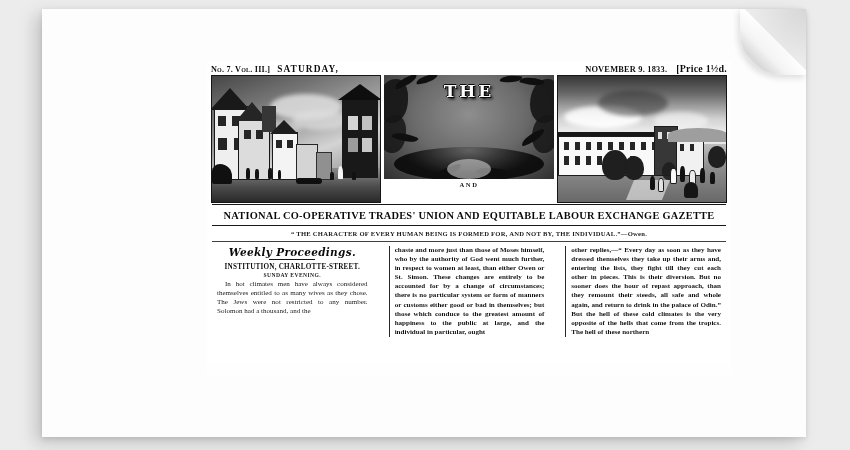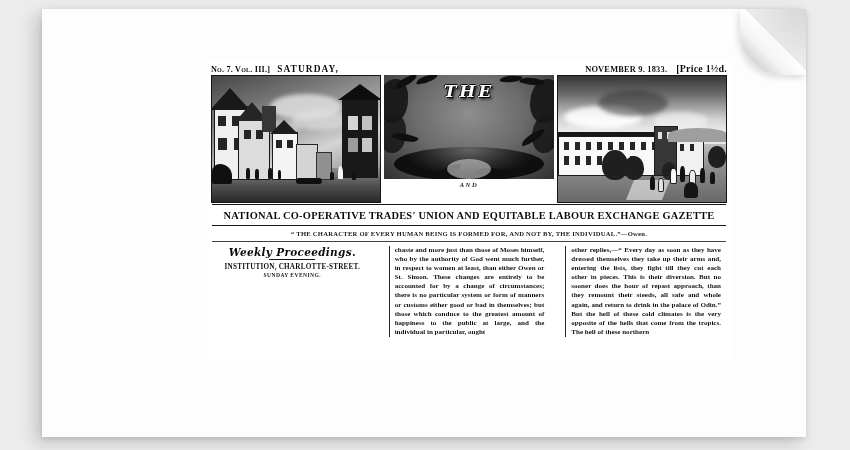--- a/index.html
+++ b/index.html
@@ -44,21 +44,21 @@
     display:flex;align-items:flex-end;justify-content:space-between;
     padding:2px 4px 1px 4px;
     font-weight:bold;color:#131313;letter-spacing:.2px;
   }
   .issue{font-size:8.2px;font-variant:small-caps;white-space:nowrap;}
   .issue .big{font-size:9.4px;letter-spacing:1.1px;margin-left:7px;}
   .dateline{font-size:8.4px;white-space:nowrap;}
   .dateline .price{margin-left:9px;font-size:10px;}
 
   
-  .mast{display:flex;gap:3px;padding:0 4px;height:128px;font-style:italic;}
+  .mast{display:flex;gap:3px;padding:0 4px;height:128px;}
   .cutblock{
     position:relative;overflow:hidden;
     border:1px solid #1b1b1b;
     background:#6e6e6e;
   }
   .cut-left{width:168px;}
   .cut-right{width:168px;}
   .cut-mid{flex:1;border:none;background:transparent;}
 
   
@@ -277,20 +277,21 @@
       <div class="epigraph">“ THE CHARACTER OF EVERY HUMAN BEING IS FORMED FOR, AND NOT BY, THE INDIVIDUAL.”—Owen.</div>
       <div class="rule thin"></div>
 
       <div class="cols">
 
         <div class="col">
           <div class="colhead">Weekly Proceedings.</div>
           <div class="headrule"></div>
           <div class="subhead">INSTITUTION, CHARLOTTE-STREET.</div>
           <div class="subhead2">SUNDAY EVENING.</div>
+          <p class="body">In hot climates men have always considered themselves entitled to as many wives as they chose. The Jews were not restricted to any number. Solomon had a thousand, and the</p>
         </div>
 
         <div class="col">
           <p class="body noindent">chaste and more just than those of Moses himself, who by the authority of God went much further, in respect to women at least, than either Owen or St. Simon. These changes are entirely to be accounted for by a change of circumstances; there is no particular system or form of manners or customs either good or bad in themselves; but those which conduce to the greatest amount of happiness to the public at large, and the individual in particular, ought</p>
         </div>
 
         <div class="col">
           <p class="body noindent">other replies,—“ Every day as soon as they have dressed themselves they take up their arms and, entering the lists, they fight till they cut each other in pieces. This is their diversion. But no sooner does the hour of repast approach, than they remount their steeds, all safe and whole again, and return to drink in the palace of Odin.” But the hell of these cold climates is the very opposite of the hells that come from the tropics. The hell of these northern</p>
         </div>
 

